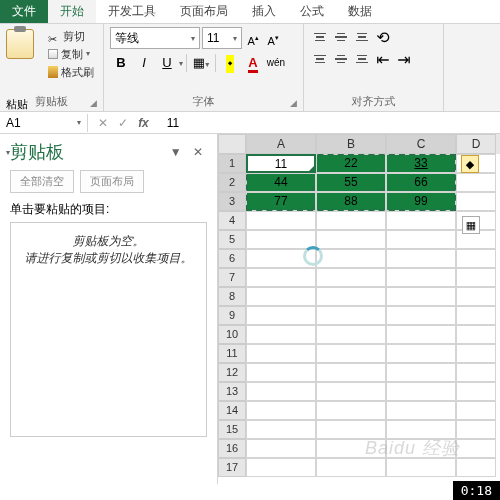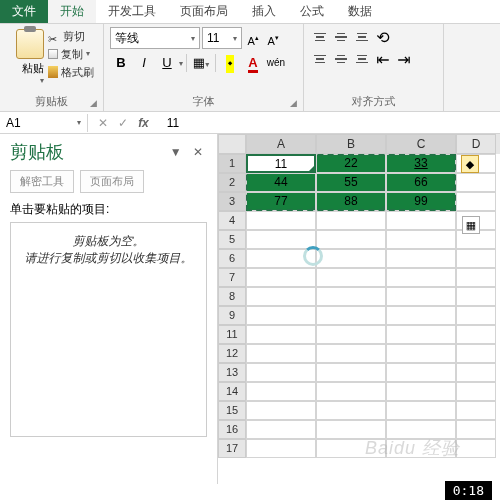--- a/index.html
+++ b/index.html
@@ -10,21 +10,21 @@
 .tab.file { background: #217346; color: #fff; }
 .tab.active { background: #f3f3f3; color: #217346; text-align: right; }
 
 .ribbon { display: flex; background: #f3f3f3; height: 88px; border-bottom: 1px solid #d4d4d4; }
 .group { border-right: 1px solid #d4d4d4; padding: 3px 6px; display: flex; flex-direction: column; position: relative; }
 .group-label { position: absolute; bottom: 2px; left: 0; right: 0; text-align: center; font-size: 11px; color: #666; }
 .group-corner { position: absolute; bottom: 3px; right: 3px; width: 10px; height: 10px; font-size: 9px; color: #888; }
 
 .clipboard-group { width: 104px; }
 .paste-area { display: flex; }
-.paste-btn { display: flex; flex-direction: column; align-items: flex-end; width: 38px; font-size: 11px; }
+.paste-btn { display: flex; flex-direction: column; align-items: flex-start; width: 38px; font-size: 11px; gap: 36px; }
 .paste-icon { width: 28px; height: 30px; background: linear-gradient(#fff8e0,#f5e0a0); border: 1px solid #b89040; border-radius: 3px; position: relative; margin-top: 2px; }
 .paste-icon::before { content:""; position:absolute; top:-4px; left:7px; width:12px; height:6px; background:#888; border-radius:2px; }
 .paste-text { margin-top: 2px; }
 .clip-actions { margin-left: 4px; font-size: 11px; line-height: 18px; color: #333; }
 .clip-actions div { display: flex; align-items: center; gap: 3px; }
 .mini-icon { width: 12px; height: 12px; display: inline-block; }
 .scissors { color: #333; }
 .copy-ico { background: linear-gradient(#fff,#ddd); border:1px solid #999; width:10px; height:10px; }
 .brush-ico { background: linear-gradient(#f5d060,#c08020); width:10px; height:12px; }
 
@@ -72,21 +72,21 @@
 .cell.sel { background: #15803d; }
 .cell.active { background: #fff; border: 2px solid #217346; }
 .marquee { position: absolute; border: 2px dashed #217346; pointer-events: none; }
 .tri { position: absolute; bottom: 0; right: 0; width: 0; height: 0; border-left: 5px solid transparent; border-bottom: 5px solid #217346; }
 
 .smart-tag { position: absolute; width: 18px; height: 18px; background: #fff; border: 1px solid #ababab; display: flex; align-items: center; justify-content: center; font-size: 11px; }
 .warn-tag { background: #fff0b0; border-color: #cca030; }
 
 .spinner { position: absolute; width: 20px; height: 20px; border: 3px solid #c0e0e0; border-top-color: #40a0c0; border-radius: 50%; }
 
-.timer { position: absolute; bottom: 0; right: 8px; background: #000; color: #fff; font-size: 13px; padding: 2px 8px; font-family: monospace; }
+.timer { position: absolute; bottom: 0; right: 0; background: #000; color: #fff; font-size: 13px; padding: 2px 8px; font-family: monospace; }
 .watermark { position: absolute; right: 40px; bottom: 40px; color: rgba(180,180,180,0.5); font-size: 18px; font-style: italic; pointer-events:none; letter-spacing:1px; }
 </style>
 </head>
 <body>
 
 <div class="tabs">
   <div class="tab file">文件</div>
   <div class="tab active">开始</div>
   <div class="tab">开发工具</div>
   <div class="tab">页面布局</div>
@@ -208,21 +208,21 @@
 </div>
 
 <div class="main-area">
 
   <div class="clip-pane">
     <div class="clip-title">
       <span>剪贴板</span>
       <span class="clip-close"><span>▼</span> <span>✕</span></span>
     </div>
     <div class="clip-btns">
-      <div class="clip-btn">解密工具</div>
+      <div class="clip-btn">全部清空</div>
       <div class="clip-btn">页面布局</div>
     </div>
     <div class="clip-label">单击要粘贴的项目:</div>
     <div class="clip-body">
       <div>剪贴板为空。</div>
       <div>请进行复制或剪切以收集项目。</div>
     </div>
   </div>
 
   <div class="grid-area" style="position:relative">
@@ -292,20 +292,27 @@
           <div class="cell" style="width: 40px;"></div>
         </div>
         <div class="row">
           <div class="row-h">9</div>
           <div class="cell" style="width: 70px;"></div>
           <div class="cell" style="width: 70px;"></div>
           <div class="cell" style="width: 70px;"></div>
           <div class="cell" style="width: 40px;"></div>
         </div>
         <div class="row">
+          <div class="row-h">10</div>
+          <div class="cell" style="width: 70px;"></div>
+          <div class="cell" style="width: 70px;"></div>
+          <div class="cell" style="width: 70px;"></div>
+          <div class="cell" style="width: 40px;"></div>
+        </div>
+        <div class="row">
           <div class="row-h">11</div>
           <div class="cell" style="width: 70px;"></div>
           <div class="cell" style="width: 70px;"></div>
           <div class="cell" style="width: 70px;"></div>
           <div class="cell" style="width: 40px;"></div>
         </div>
         <div class="row">
           <div class="row-h">12</div>
           <div class="cell" style="width: 70px;"></div>
           <div class="cell" style="width: 70px;"></div>

